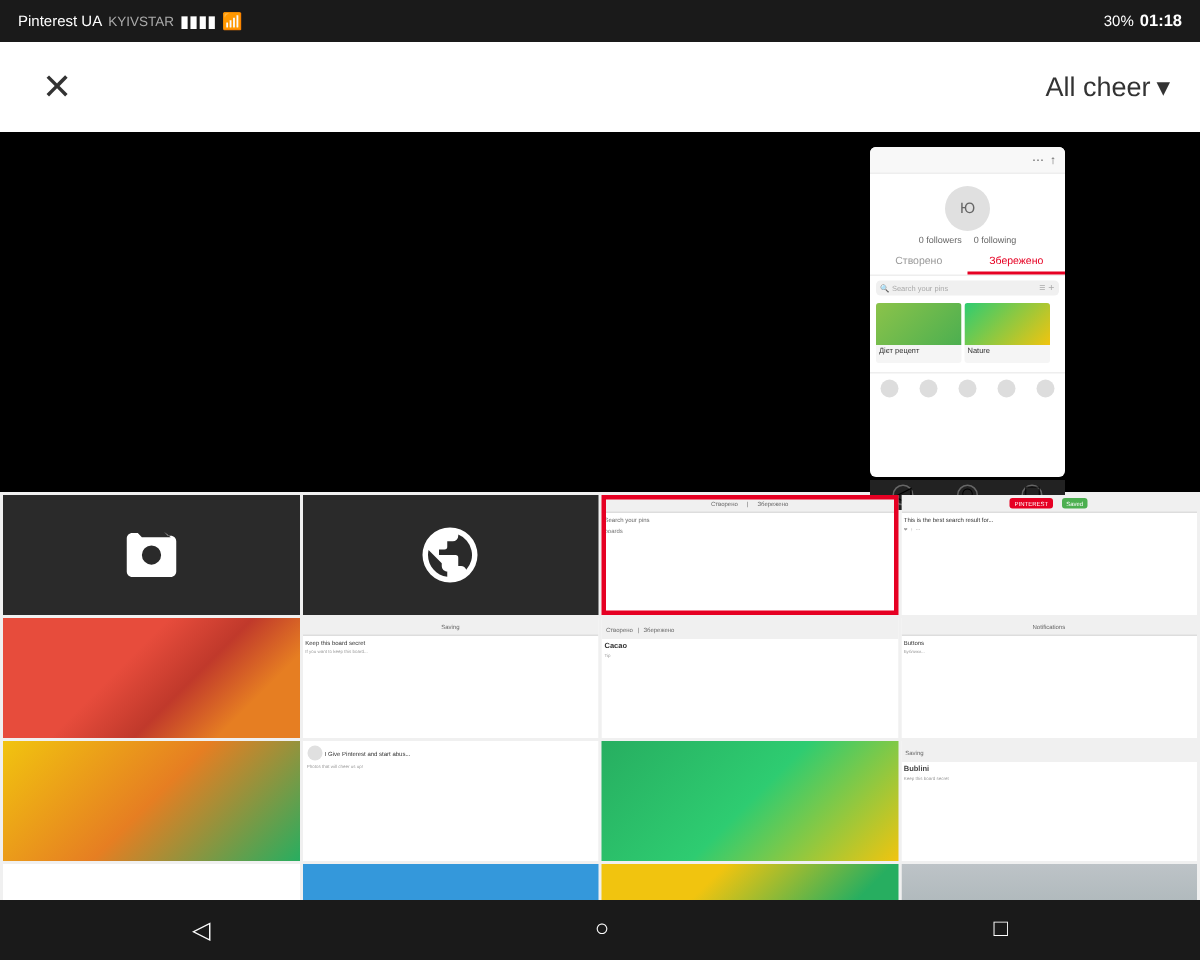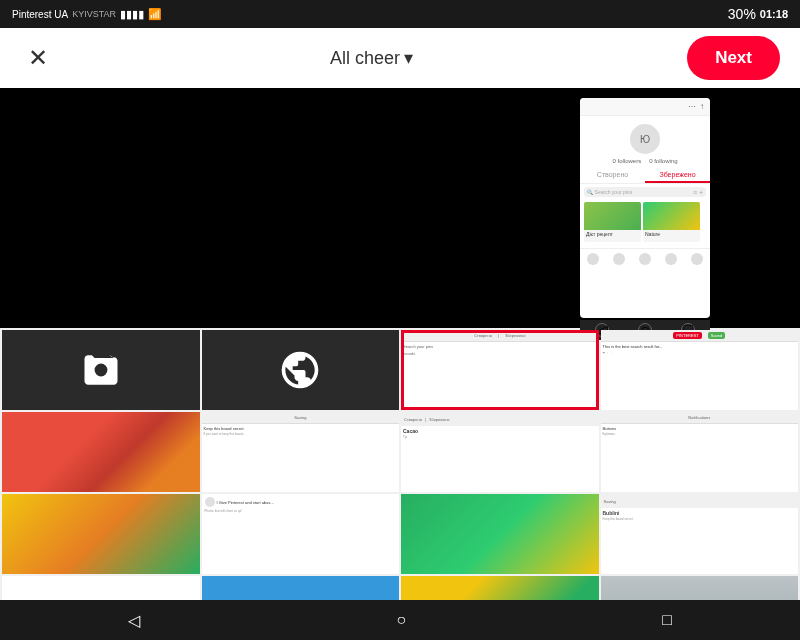--- a/index.html
+++ b/index.html
@@ -321,32 +321,31 @@
 
 <div class="status-bar">
   <div class="status-left">
     <span style="font-size:10px;">Pinterest UA</span>
     <span style="font-size:9px; color:#aaa;">KYIVSTAR</span>
 
     <span style="font-size:11px;">▮▮▮▮</span>
     <span style="font-size:11px;">📶</span>
   </div>
   <div class="status-right">
-    <span style="font-size:14px;">30%</span>
+    <span style="font-size:10px;">30%</span>
     <span style="font-size:11px; font-weight:bold;">01:18</span>
   </div>
 </div>
 
 <div class="top-bar">
   <div class="close-btn">✕</div>
   <div class="album-selector">
     <span>All cheer</span>
     <span>▾</span>
   </div>
-  <button class="next-btn">Next</button>
 </div>
 
 <div class="main-content">
 
   <div class="screenshot-preview">
 
     <div class="inner-screenshot">
       <div class="inner-screen-header">
         <span>⋯</span>
         <span>↑</span>

